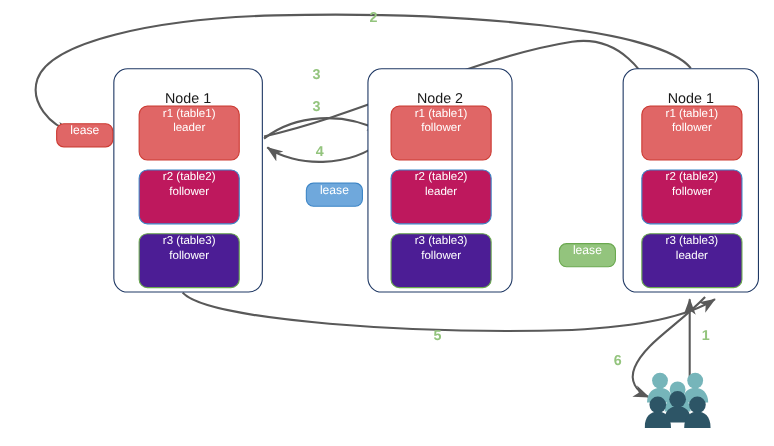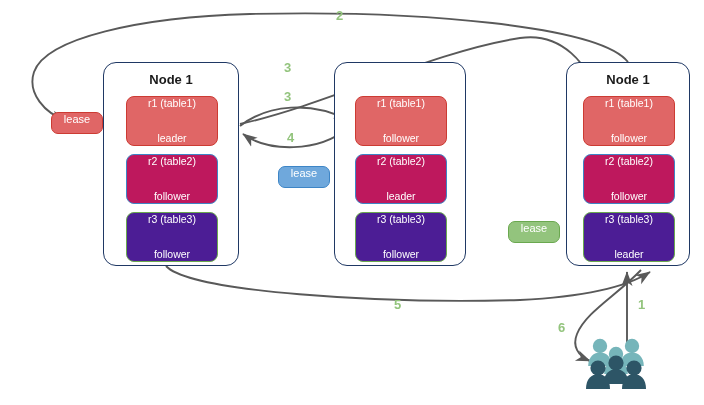--- a/index.html
+++ b/index.html
@@ -1,23 +1,23 @@
 <!DOCTYPE html>
 <html><head>
 <meta charset="utf-8">
 <style>
   html,body{margin:0;padding:0;background:#ffffff;}
   body{width:704px;height:405px;overflow:hidden;font-family:"Liberation Sans",sans-serif;}
   #stage{position:relative;width:704px;height:405px;background:#fff;}
   svg#wires{position:absolute;left:0;top:0;width:704px;height:405px;pointer-events:none;}
 
   .node{position:absolute;background:#ffffff;border:1.6px solid #1f3864;border-radius:13px;box-sizing:border-box;}
-  .node-title{position:absolute;left:0;right:0;top:9px;text-align:center;font-size:13px;font-weight:bold;color:#1a1a1a;}
+  .node-title{position:absolute;left:0;right:0;top:19px;text-align:center;font-size:13px;font-weight:normal;color:#1a1a1a;}
   .replica{position:absolute;box-sizing:border-box;border-radius:8px;display:flex;flex-direction:column;
-           align-items:center;justify-content:space-between;color:#ffffff;font-size:10.5px;line-height:13px;text-align:center;}
+           align-items:center;justify-content:flex-start;color:#ffffff;font-size:10.5px;line-height:13px;text-align:center;}
   .rep-red{background:#e06666;border:1.6px solid #cc3b33;}
   .rep-blue{background:#be185d;border:1.6px solid #3d85c6;}
   .rep-green{background:#4c1d95;border:1.6px solid #6aa84f;}
 
   .lease{position:absolute;box-sizing:border-box;border-radius:7px;display:flex;align-items:flex-start;
          justify-content:center;color:#ffffff;font-size:11px;height:22px;}
   .lease-red{background:#e06666;border:1.6px solid #cc3b33;}
   .lease-blue{background:#6fa8dc;border:1.6px solid #3d85c6;}
   .lease-green{background:#93c47d;border:1.6px solid #6aa84f;}
 
@@ -68,20 +68,21 @@
       <span>r2 (table2)</span>
       <span>follower</span>
     </div>
     <div class="replica rep-green" style="left:22px;top:149px;width:92px;height:50px;">
       <span>r3 (table3)</span>
       <span>follower</span>
     </div>
   </div>
 
   <div class="node" style="left:334px;top:62px;width:132px;height:204px;">
+    <div class="node-title">Node 2</div>
     <div class="replica rep-red" style="left:20px;top:33px;width:92px;height:50px;">
       <span>r1 (table1)</span>
       <span>follower</span>
     </div>
     <div class="replica rep-blue" style="left:20px;top:91px;width:92px;height:50px;">
       <span>r2 (table2)</span>
       <span>leader</span>
     </div>
     <div class="replica rep-green" style="left:20px;top:149px;width:92px;height:50px;">
       <span>r3 (table3)</span>

